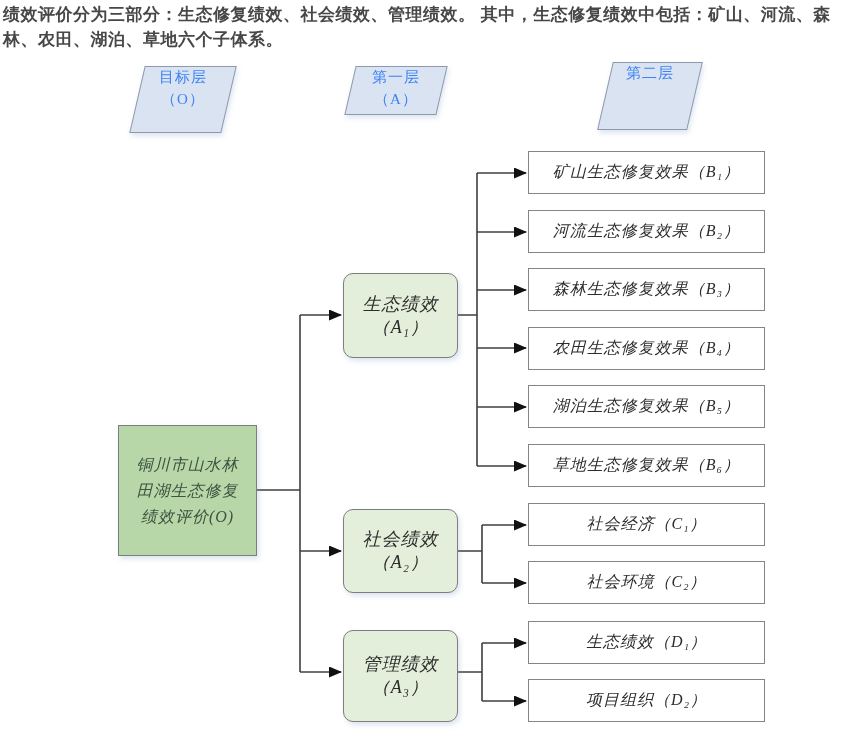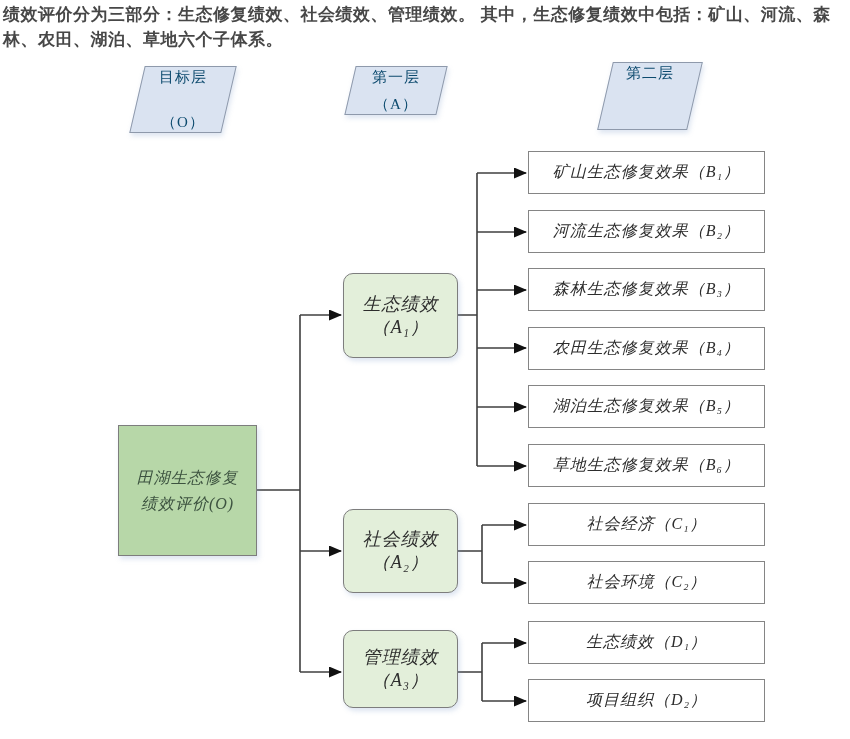--- a/index.html
+++ b/index.html
@@ -39,22 +39,22 @@
   .layer-tag{position:absolute;}
   .layer-bg{
     position:absolute;inset:0;
     background:var(--layer-fill);
     border:1px solid var(--layer-border);
     transform:skewX(-13deg);
     box-shadow:2px 3px 5px rgba(120,150,200,0.25);
   }
   .layer-text{
     position:relative;height:100%;
-    display:flex;flex-direction:column;align-items:center;justify-content:space-between;
-    font-size:15px;line-height:22px;color:#0c4a6e;letter-spacing:1px;
+    display:flex;flex-direction:column;align-items:center;justify-content:flex-start;
+    font-size:15px;line-height:22px;color:#3b82f6;letter-spacing:1px;
   }
   .node{
     position:absolute;
     display:flex;flex-direction:column;align-items:center;justify-content:center;
     text-align:center;
     color:var(--node-text);
     font-style:italic;
   }
   .root-box{
     background:var(--root-fill);
@@ -132,33 +132,34 @@
   </div>
   <div class="layer-tag" style="left:605px;top:62px;width:90px;height:68px">
     <div class="layer-bg"></div>
     <div class="layer-text">
       <div>第二层</div>
       <div></div>
     </div>
   </div>
 
   <div class="node root-box" style="left:118px;top:425px;width:139px;height:131px">
+    <div>铜川市山水林</div>
     <div>田湖生态修复</div>
     <div>绩效评价(O)</div>
   </div>
 
   <div class="node branch-box" style="left:343px;top:273px;width:115px;height:85px">
     <div>生态绩效</div>
     <div>（A₁）</div>
   </div>
   <div class="node branch-box" style="left:343px;top:509px;width:115px;height:84px">
     <div>社会绩效</div>
     <div>（A₂）</div>
   </div>
-  <div class="node branch-box" style="left:343px;top:630px;width:115px;height:78px">
+  <div class="node branch-box" style="left:343px;top:630px;width:115px;height:92px">
     <div>管理绩效</div>
     <div>（A₃）</div>
   </div>
 
   <div class="node leaf-box" style="top:151px">矿山生态修复效果（B₁）</div>
   <div class="node leaf-box" style="top:210px">河流生态修复效果（B₂）</div>
   <div class="node leaf-box" style="top:268px">森林生态修复效果（B₃）</div>
   <div class="node leaf-box" style="top:327px">农田生态修复效果（B₄）</div>
   <div class="node leaf-box" style="top:385px">湖泊生态修复效果（B₅）</div>
   <div class="node leaf-box" style="top:444px">草地生态修复效果（B₆）</div>

